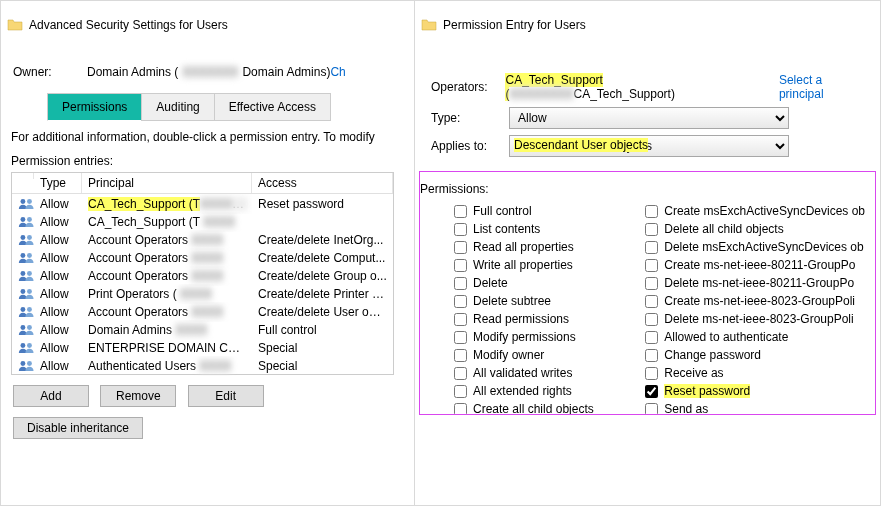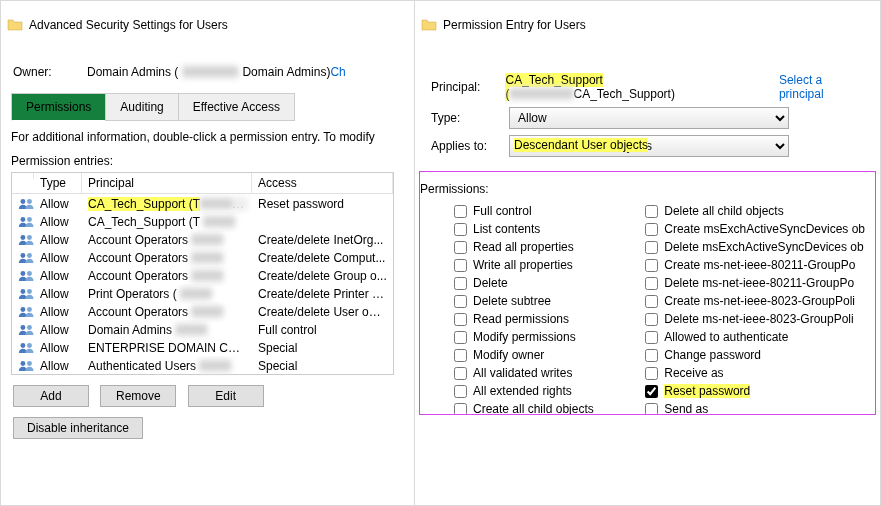--- a/index.html
+++ b/index.html
@@ -11,21 +11,21 @@
   .folder-icon svg { width: 16px; height: 16px; display: block; }
   .titlebar .title { font-size: 12px; }
   .inner { padding: 8px 10px 0 10px; }
   .owner-row { display: flex; align-items: center; padding: 8px 0 12px 2px; }
   .owner-label { width: 74px; }
   .owner-val { display: inline-flex; align-items: center; gap: 4px; }
   .blur { filter: blur(3px); color: #888; background: #eee; border-radius: 2px; }
   .link { color: #0066cc; cursor: pointer; }
   .tabs { display: flex; margin-top: 2px; }
   .tab { padding: 6px 14px; border: 1px solid #ccc; background: #efefef; cursor: pointer; margin-right: -1px; }
-  .tab.active { background: #15803d; border-bottom-color: #fff; }
+  .tab.active { background: #14b8a6; border-bottom-color: #fff; margin-left: 36px; }
   .tab-panel { border: 1px solid #ccc; margin-top: -1px; padding: 10px 8px 8px 8px; background: #fff; }
   .info-text { margin-bottom: 10px; }
   .entries-label { margin-bottom: 4px; }
   .grid { border: 1px solid #ccc; }
   .grid-header, .grid-row { display: flex; align-items: flex-start; }
   .grid-header { background: #fff; border-bottom: 1px solid #e0e0e0; }
   .gh, .gc { padding: 3px 6px; overflow: hidden; white-space: nowrap; text-overflow: ellipsis; }
   .gh { border-right: 1px solid #e5e5e5; font-weight: 400; }
   .col-icon { width: 22px; flex: none; }
   .col-type { width: 48px; flex: none; }
@@ -236,21 +236,21 @@
   <div class="titlebar">
     <span class="folder-icon">
       <svg viewBox="0 0 16 16">
           <path fill="#f8d775" stroke="#caa43a" stroke-width="0.5" d="M1 3h5l1 2h8v8H1z"></path>
         </svg>
     </span>
     <span class="title">Permission Entry for Users</span>
   </div>
   <div class="inner" style="padding:18px 14px 0 16px">
     <div class="field-row">
-      <span class="field-label">Principal:</span>
+      <span class="field-label">Operators:</span>
       <span class="principal-val">
         <span><span class="hl-inline">CA_Tech_Support (</span><span class="blur">XXXXXXXX</span><span>CA_Tech_Support)</span></span>
         <span class="link" style="margin-left:10px">Select a principal</span>
       </span>
     </div>
     <div class="field-row">
       <span class="field-label">Type:</span>
       <select class="select-type">
         <option>Allow</option>
       </select>
@@ -311,25 +311,25 @@
             <span>All extended rights</span>
           </label>
           <label class="chk">
             <input type="checkbox" style="">
             <span>Create all child objects</span>
           </label>
         </div>
       <div class="perm-col" id="perm-col2">
           <label class="chk">
             <input type="checkbox" style="">
+            <span>Create msExchActiveSyncDevices ob</span>
+          </label>
+          <label class="chk">
+            <input type="checkbox" style="">
             <span>Delete all child objects</span>
-          </label>
-          <label class="chk">
-            <input type="checkbox" style="">
-            <span>Create msExchActiveSyncDevices ob</span>
           </label>
           <label class="chk">
             <input type="checkbox" style="">
             <span>Delete msExchActiveSyncDevices ob</span>
           </label>
           <label class="chk">
             <input type="checkbox" style="">
             <span>Create ms-net-ieee-80211-GroupPo</span>
           </label>
           <label class="chk">

